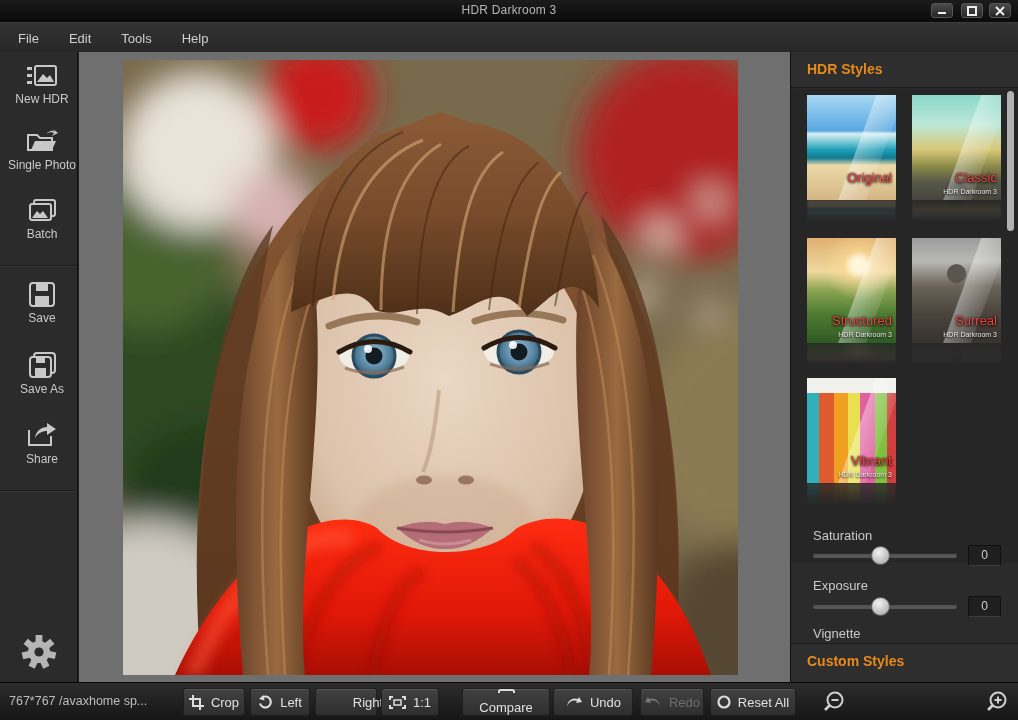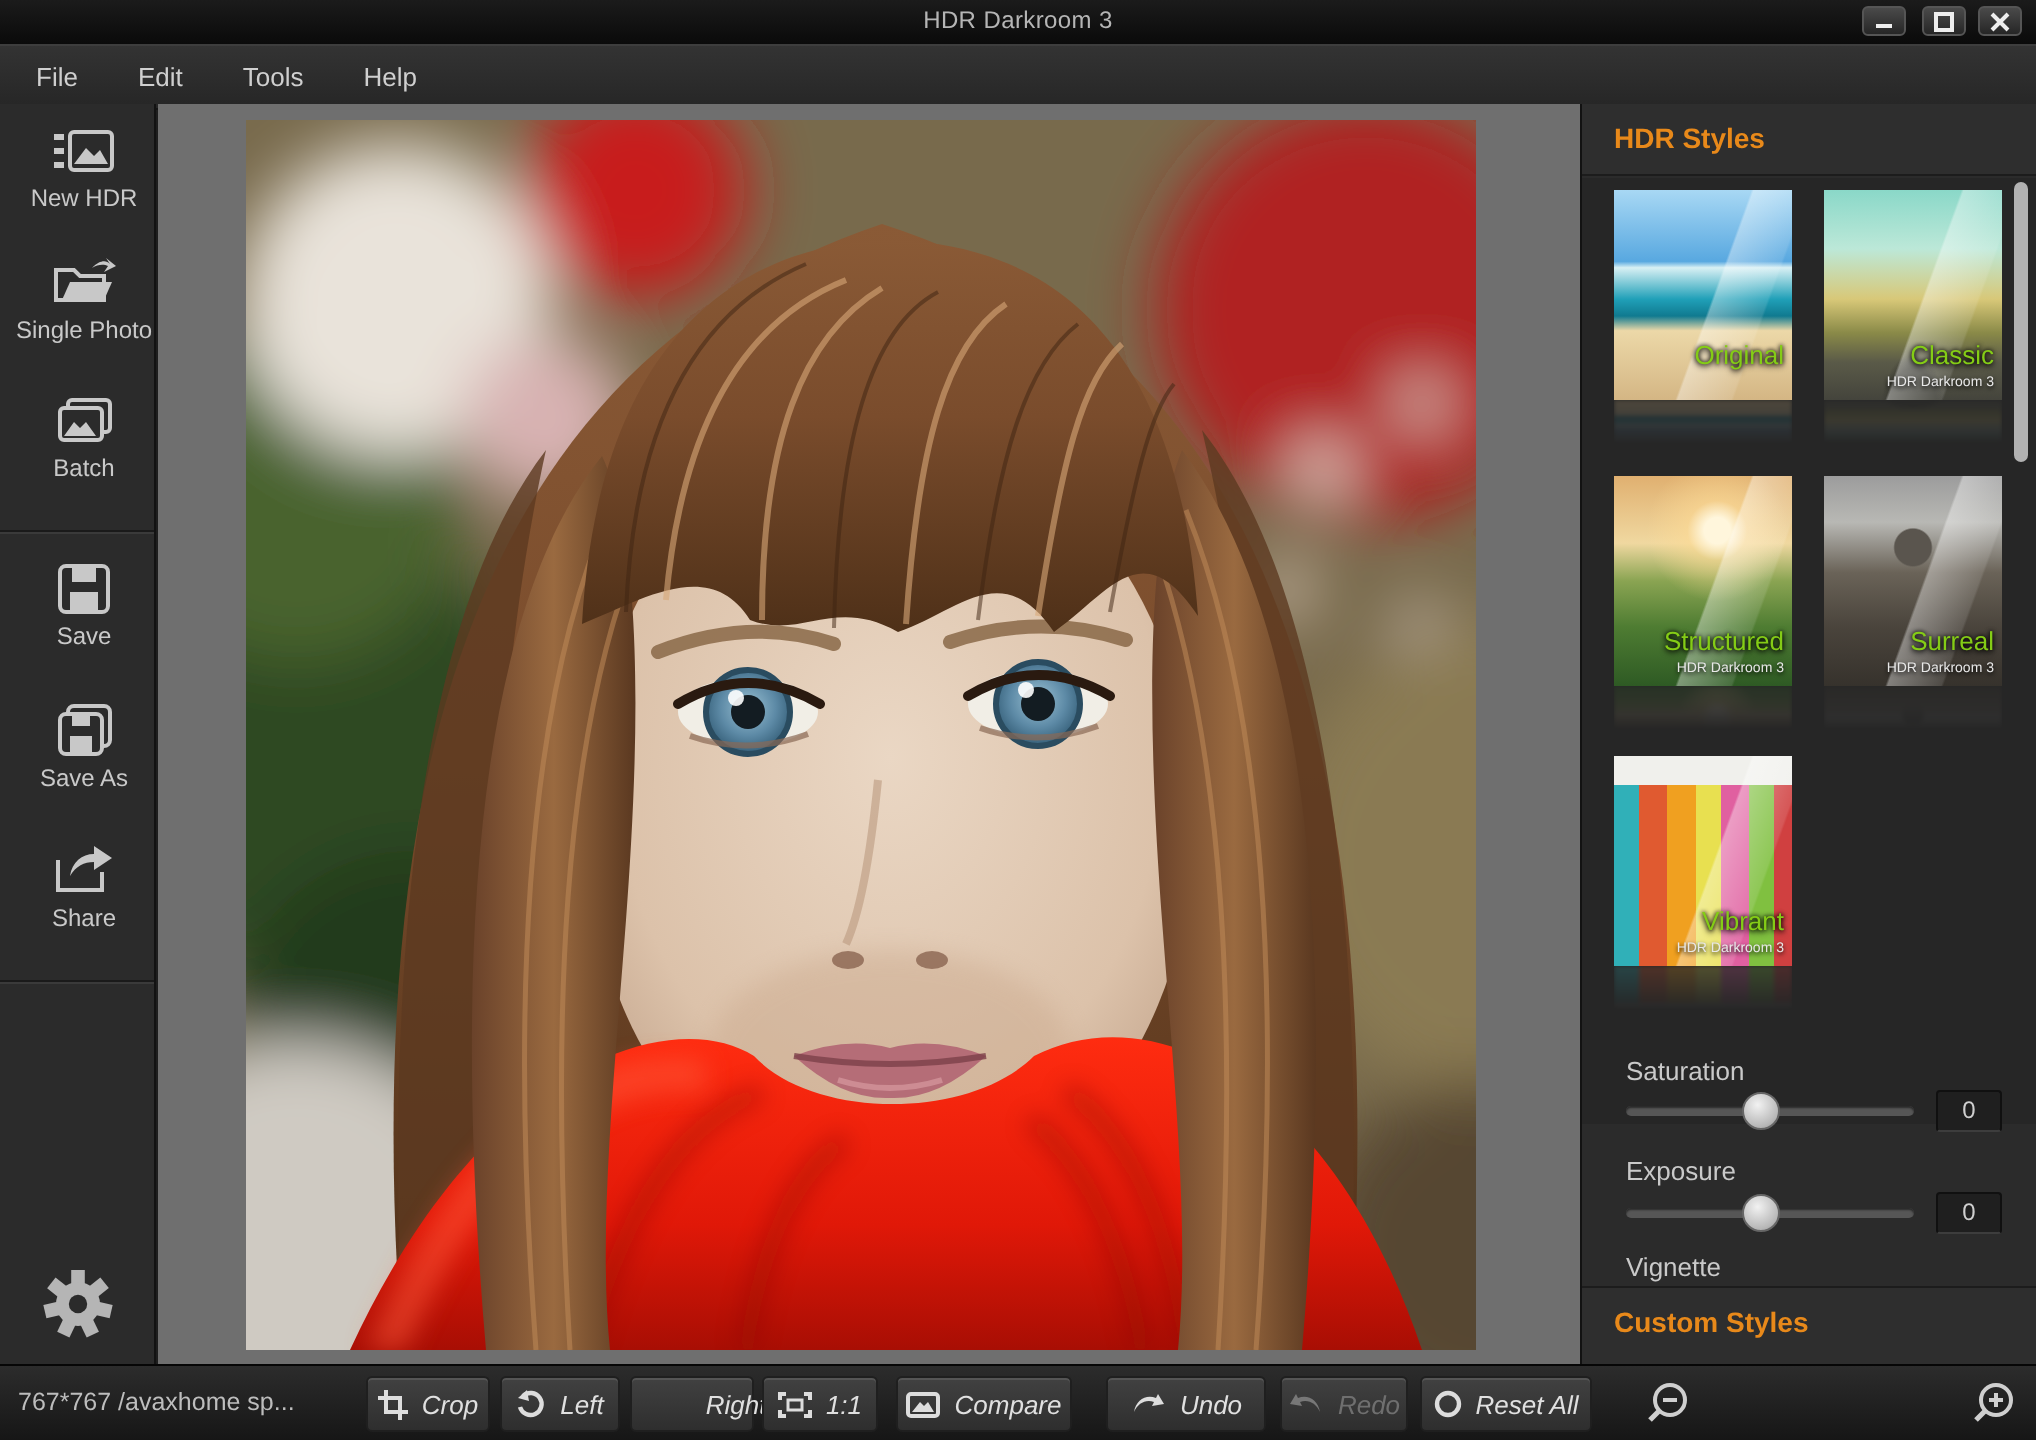--- a/index.html
+++ b/index.html
@@ -45,21 +45,21 @@
   .rp-header { position:absolute; left:0; top:0; width:228px; height:36px; background:#2e2e2e;
     border-bottom:1px solid #1c1c1c; }
   .rp-header .txt, .custom-bar .txt { font-size:14px; font-weight:bold; padding:9px 0 0 16px; display:block; }
   .thumbs { position:absolute; left:0; top:37px; width:228px; height:473px; background:#262626; }
   .vscroll { position:absolute; left:216px; top:2px; width:7px; height:140px; border-radius:4px; background:#b2b2b2; }
 
   .tile { position:absolute; width:89px; height:105px; cursor:pointer; }
   .tile .img { position:absolute; inset:0; }
   .tile .img::before { content:""; position:absolute; inset:0;
     background:linear-gradient(110deg, transparent 54%, rgba(255,255,255,.38) 55%, rgba(255,255,255,.12) 76%, transparent 77%); }
-  .tile .name { position:absolute; right:4px; bottom:15px; font-size:13px; color:#84cc16;
+  .tile .name { position:absolute; right:4px; bottom:15px; font-size:13px; color:#ef4444;
     text-shadow:0 1px 3px #000, 0 0 2px #000; }
   .tile .sub { position:absolute; right:4px; bottom:5px; font-size:7px; color:#e8e8e8;
     text-shadow:0 1px 2px #000; }
   .tile .refl { position:absolute; left:0; top:105px; width:89px; height:22px;
     transform:scaleY(-1); opacity:.22; filter:blur(1px);
     -webkit-mask-image:linear-gradient(0deg,#000,transparent); mask-image:linear-gradient(0deg,#000,transparent); }
   .tile.selected .img { outline:3px solid #2a7fd4; outline-offset:-1px; }
 
   .t-original { background:linear-gradient(180deg,#a8d8f4 0%,#58a8e0 34%,#d8f0f4 37%,#20a0b8 52%,#107a90 60%,#ecd8a8 67%,#d4b684 100%); }
   .t-classic { background:radial-gradient(ellipse 30% 45% at 50% 105%, #3a3a32 0 45%, transparent 60%),
@@ -84,21 +84,21 @@
   .custom-bar { position:absolute; left:0; top:591px; width:228px; height:39px; background:#2e2e2e;
     border-top:1px solid #1c1c1c; }
 
   
   .bottombar { position:absolute; left:0; top:682px; width:1018px; height:38px;
     background:linear-gradient(180deg,#2c2c2c,#161616); border-top:1px solid #060606; }
   .status { position:absolute; left:9px; top:11px; font-size:12.5px; color:#bdbdbd; }
   .bbtn { position:absolute; top:5px; height:28px; border-radius:3px;
     background:linear-gradient(180deg,#414141,#2e2e2e); border:1px solid #1f1f1f;
     box-shadow:inset 0 1px 0 #555; color:#e0e0e0; font-size:13px;
-    display:flex; align-items:center; justify-content:center; gap:7px; cursor:pointer;font-style:italic; }
+    display:flex; align-items:center; justify-content:center; gap:7px; cursor:pointer; }
   .bbtn svg { display:block; }
   .bbtn.disabled { color:#6f6f6f; cursor:default; }
   .zoomctl-icon { position:absolute; top:7px; }
   .orange { color:#e8891a; }
 </style>
 </head>
 <body>
 
 <div class="app">
 
@@ -415,21 +415,21 @@
       </svg>
       <span>Right</span>
     </div>
     <div class="bbtn" style="left:381px; width:58px;">
       <svg width="17" height="13">
         <path d="M4,1 L1,1 L1,4 M13,1 L16,1 L16,4 M1,9 L1,12 L4,12 M16,9 L16,12 L13,12" fill="none" stroke="#ddd" stroke-width="2"></path>
         <rect x="5" y="4" width="7" height="5" fill="none" stroke="#ddd" stroke-width="1.5"></rect>
       </svg>
       <span>1:1</span>
     </div>
-    <div class="bbtn" style="left:448px; width:88px;">
+    <div class="bbtn" style="left:462px; width:88px;flex-direction:column;">
       <svg width="17" height="13">
         <rect x="1" y="1" width="15" height="11" rx="1.5" fill="none" stroke="#ddd" stroke-width="2"></rect>
         <path d="M3,10 L7,5 L9,7 L11,5 L14,10 Z" fill="#ddd"></path>
       </svg>
       <span>Compare</span>
     </div>
 
     <div class="bbtn" style="left:553px; width:80px;">
       <svg width="18" height="12" viewBox="0 0 18 12">
         <path d="M 2,10 C 3,4 8,1 13,3 L 14,1 L 17,6 L 11,7 L 12,5 C 8,3.5 4,5.5 2,10 Z" fill="#ddd"></path>

